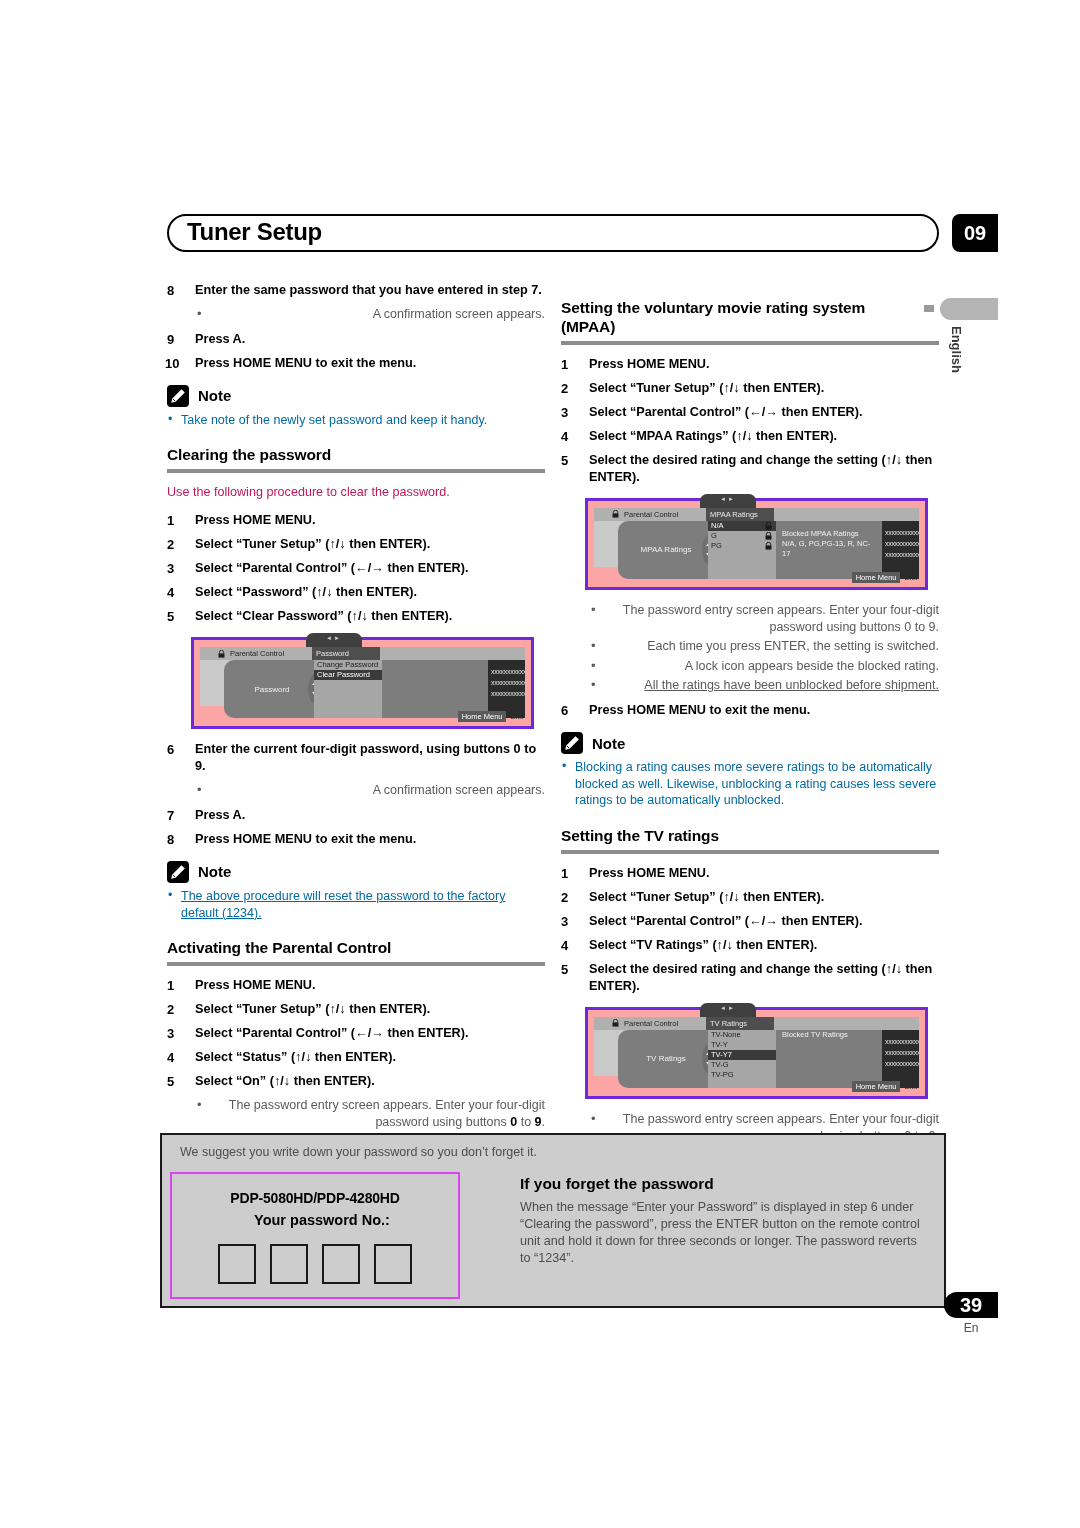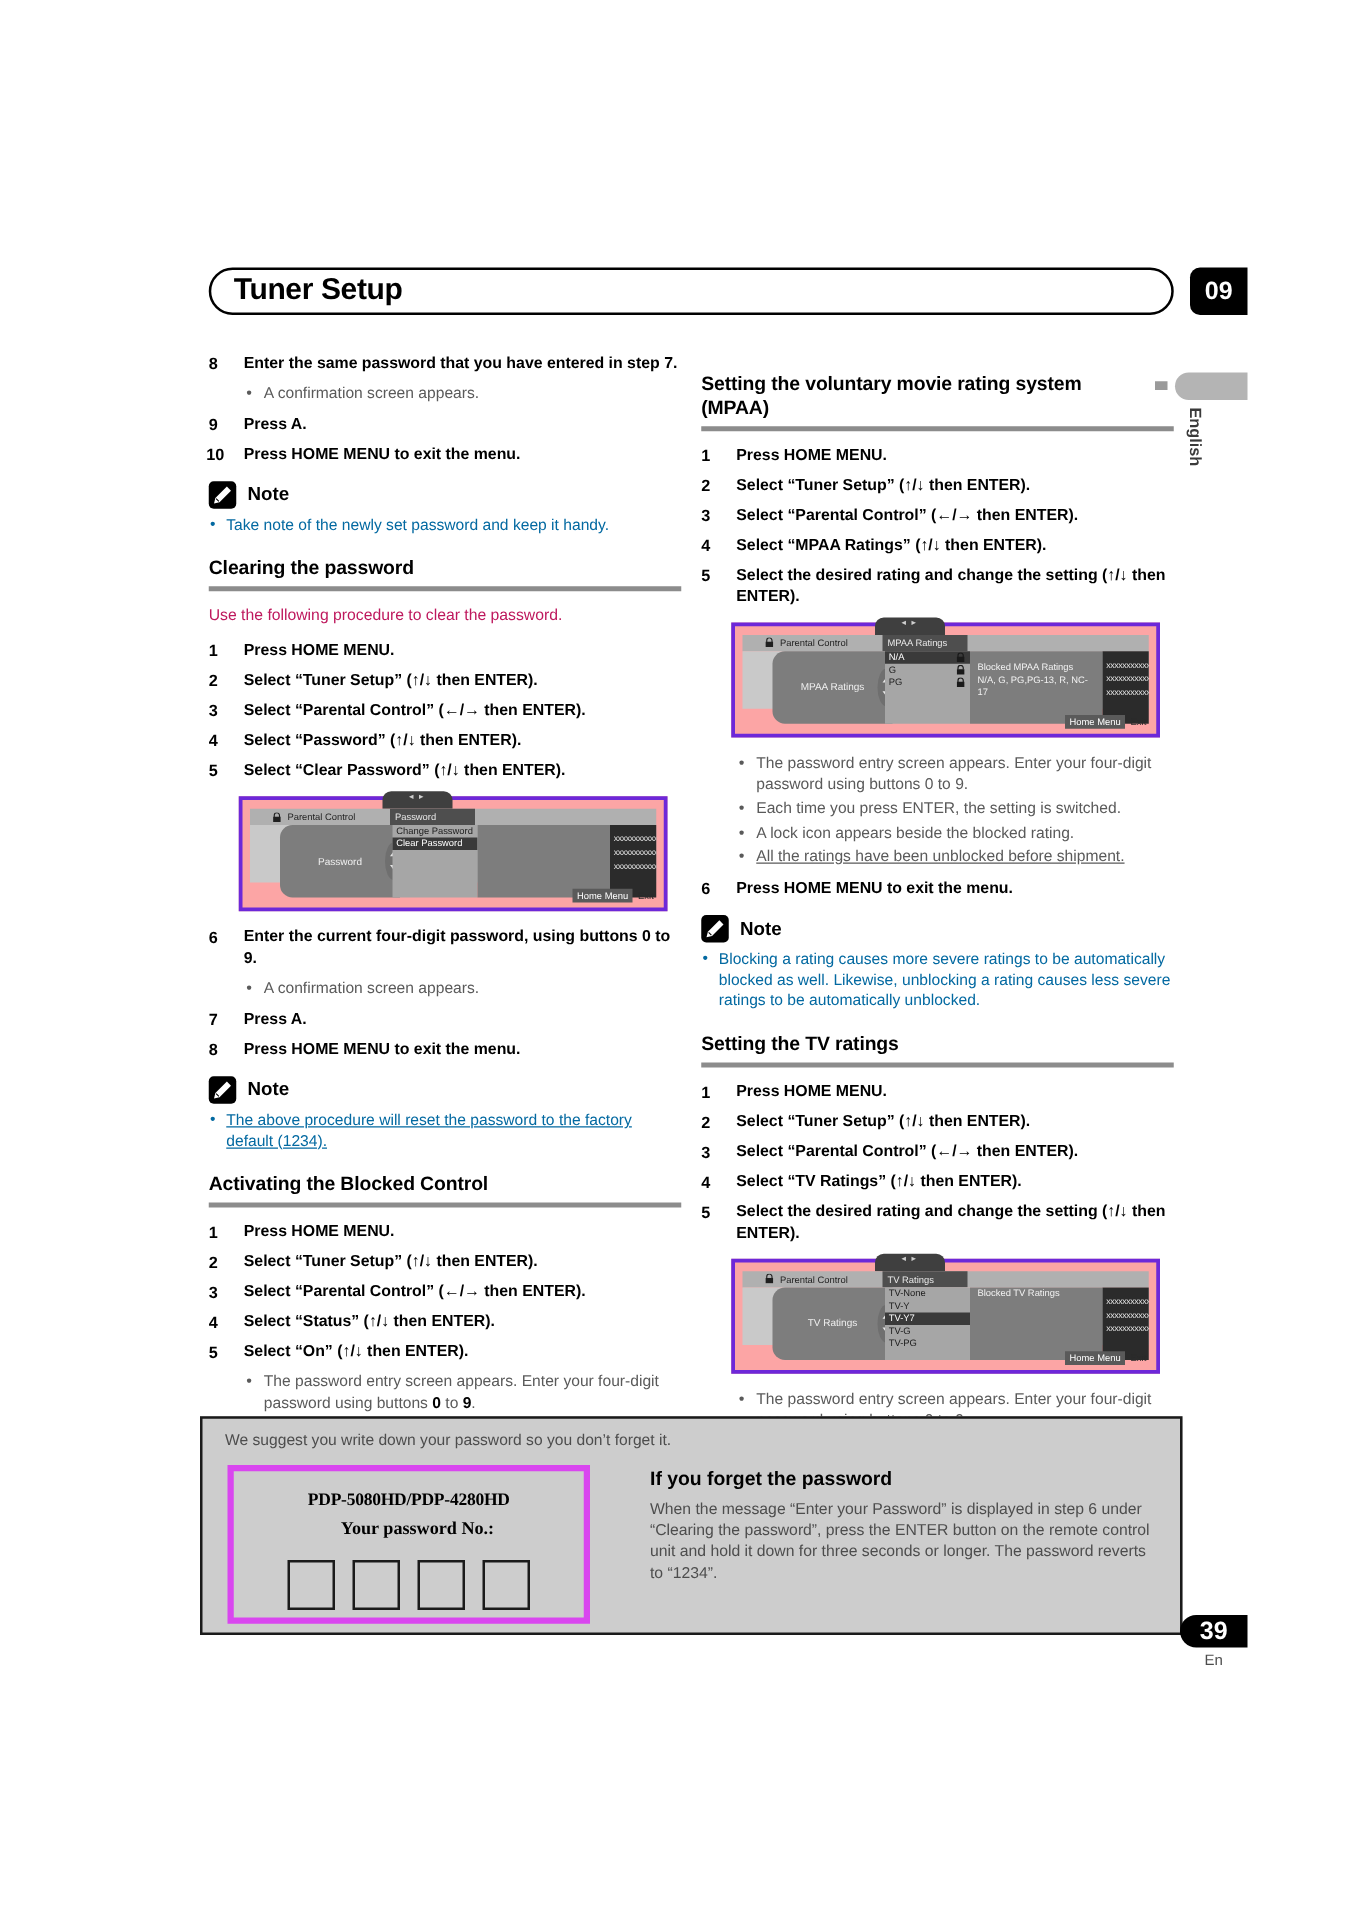--- a/index.html
+++ b/index.html
@@ -81,21 +81,21 @@
   ol.steps li {
     position:relative; padding-left:28px; margin-bottom:7px;
     font-size:12.7px; font-weight:bold; line-height:1.34;
   }
   ol.steps li .num {
     position:absolute; left:0; top:0; width:22px;
     font-size:13px; font-weight:bold;
   }
   ol.steps li .num.wide { left:-2px; width:26px; }
 
-  ul.bullets { list-style:none; margin:5px 0 8px 0; padding:0; }
+  ul.bullets { list-style:none; margin:5px 0 8px 0; padding:0;text-align:right; }
   ul.bullets li {
     position:relative; padding-left:16px; margin-bottom:3px;
     font-size:12.5px; color:#5a5a5a; font-weight:normal; line-height:1.33;
   }
   ul.bullets li:before {
     content:"\2022"; position:absolute; left:2px; top:-1px; font-size:13px;
   }
   ul.bullets.indent { margin-left:28px; }
   ul.bullets li b { color:#000; font-weight:bold; }
   ul.bullets li.uline { text-decoration:underline; }
@@ -204,24 +204,23 @@
   .bottom-box {
     position:absolute; left:160px; top:1133px;
     width:786px; height:175px;
     background:#cdcdcd; border:2px solid #1a1a1a;
   }
   .bb-intro {
     position:absolute; left:18px; top:10px;
     font-size:12.5px; color:#4d4d4d;
   }
   .pw-box {
-    position:absolute; left:20px; top:37px;
+    position:absolute; left:8px; top:37px;
     width:290px; height:127px;
-    border:5px solid #d946ef;
-    font-family:Liberation Serif, serif;
+    border:2px solid #d946ef;
   }
   .pw-model {
     text-align:center; font-size:14px; font-weight:bold;
     margin-top:16px; letter-spacing:-0.2px;
   }
   .pw-label {
     text-align:center; font-size:14.5px; font-weight:bold; margin-top:6px;padding-left:14px;
   }
   .pw-cells {
     display:flex; justify-content:center; gap:14px; margin-top:16px;
@@ -358,21 +357,21 @@
             <path d="M11.5 1.2 L14.8 4.5 L5.6 13.7 L1.2 14.8 L2.3 10.4 Z" fill="#fff"></path>
             <path d="M2.9 10.9 L5.1 13.1" stroke="#000" stroke-width="0.9"></path>
           </svg>
       </span>
       <span class="note-label">Note</span>
     </div>
     <ul class="note-list">
       <li class="uline">The above procedure will reset the password to the factory default (1234).</li>
     </ul>
 
-    <h2 class="section-h tight">Activating the Blocked Control</h2>
+    <h2 class="section-h tight">Activating the Parental Control</h2>
     <div class="rule"></div>
     <ol class="steps">
       <li><span class="num">1</span><span>Press HOME MENU.</span></li>
       <li><span class="num">2</span><span>Select “Tuner Setup” (↑/↓ then ENTER).</span></li>
       <li><span class="num">3</span><span>Select “Parental Control” (←/→ then ENTER).</span></li>
       <li><span class="num">4</span><span>Select “Status” (↑/↓ then ENTER).</span></li>
       <li><span class="num">5</span><span>Select “On” (↑/↓ then ENTER).</span></li>
     </ol>
     <ul class="bullets indent">
       <li><span>The password entry screen appears. Enter your four-digit password using buttons </span><b>0</b><span> to </span><b>9</b><span>.</span></li>

